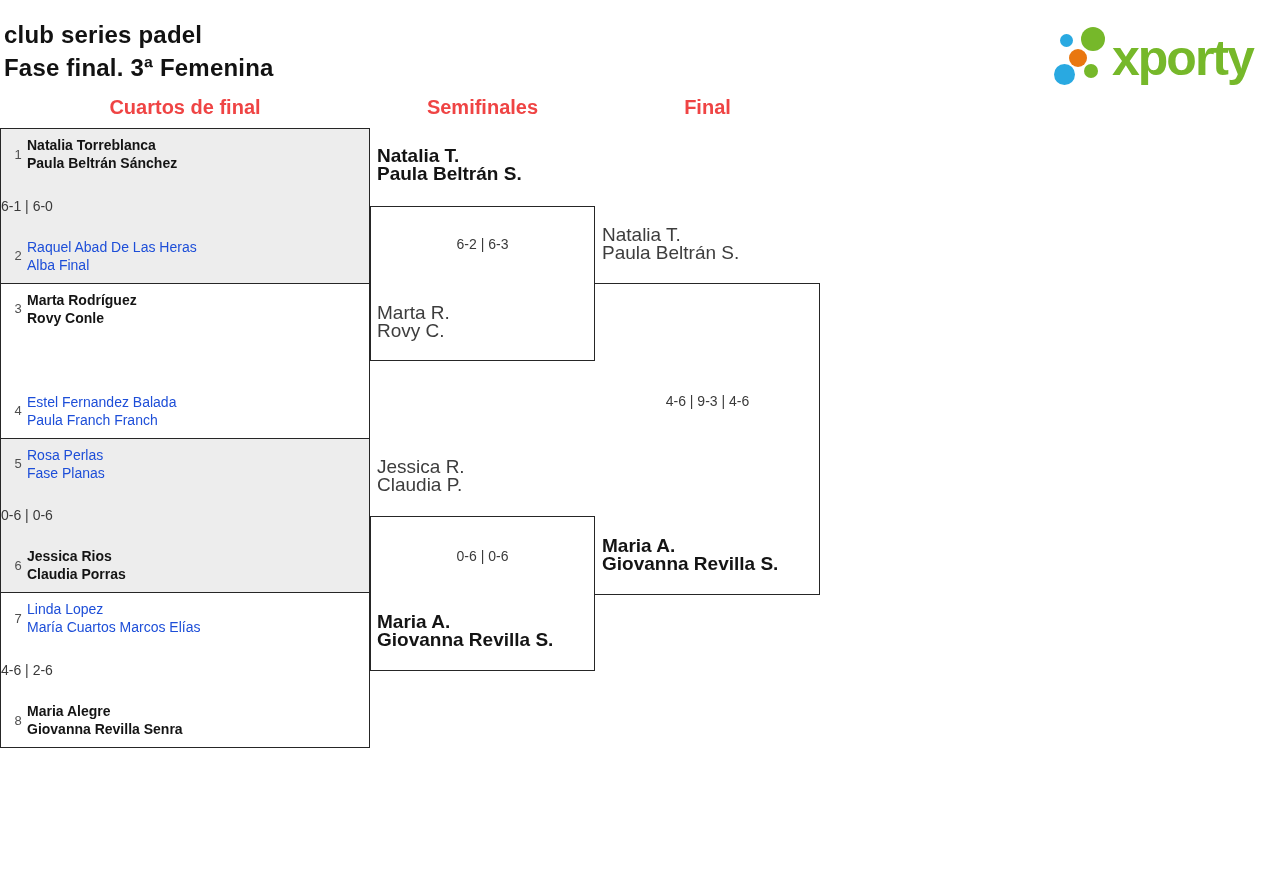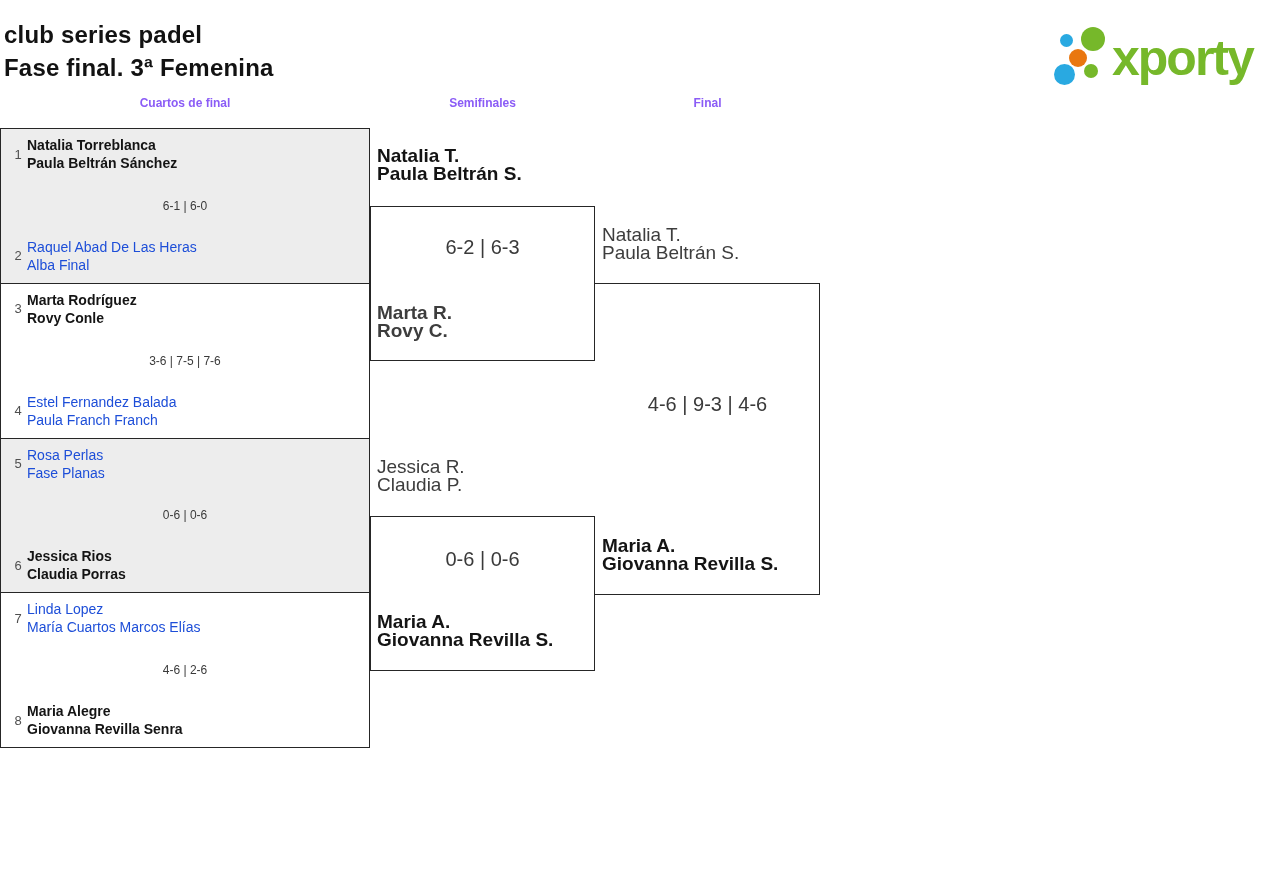--- a/index.html
+++ b/index.html
@@ -35,21 +35,21 @@
   .logo-text {
     position: absolute; left: 62px; top: 5px;
     font-size: 50px; font-weight: 700;
     letter-spacing: -2px;
     color: #76b82a;
   }
 
   
   .col-header {
     position: absolute; top: 96px;
-    font-size: 12px; font-weight: 700; color: #8b5cf6;
+    font-size: 20px; font-weight: 700; color: #ef4444;
     text-align: center;
   }
   .col-header.qf    { left: 0;     width: 370px; }
   .col-header.sf    { left: 370px; width: 225px; }
   .col-header.final { left: 595px; width: 225px; }
 
   
   .qf-wrap {
     position: absolute;
     left: 0; top: 128px;
@@ -73,44 +73,43 @@
     font-size: 13px;
     color: #4f4f4f;
     flex: 0 0 auto;
   }
   .names { font-size: 14px; line-height: 18px; color: #1d4ed8; }
   .winner .names, .names.winner { font-weight: 700; color: #141414; }
 
   .score {
     position: absolute;
     width: 100%; left: 0;
-    text-align: center;
-    font-size: 12px; color: #3a3a3a;
+    font-size: 14px; color: #3a3a3a;
     white-space: pre;
   }
   .qf-match .score { top: 50%; transform: translateY(-50%); }
 
   .match-box {
     position: absolute;
     background: #fff;
     border: 1.5px solid #262626;
   }
   .sf-box-1 { left: 370px; top: 206px; width: 225px; height: 155px; }
   .sf-box-2 { left: 370px; top: 516px; width: 225px; height: 155px; }
   .final-box {
     left: 595px; top: 283px; width: 225px; height: 312px;
     border-left: none; background: transparent;
   }
 
   .float-label { position: absolute; font-size: 19px; line-height: 18px; color: #3d3d3d; }
-  .float-score { position: absolute; width: 225px; text-align: center; font-size: 20px; color: #3a3a3a; }
+  .float-score { position: absolute; width: 225px; text-align: center; font-size: 14px; color: #3a3a3a; }
 
   .sf1-t1 { left: 377px; top: 147px; }
   .sf1-sc { left: 370px; top: 236px; }
-  .sf1-t2 { left: 377px; top: 304px; font-weight: bold; }
+  .sf1-t2 { left: 377px; top: 304px; }
   .sf2-t1 { left: 377px; top: 458px; }
   .sf2-sc { left: 370px; top: 548px; }
   .sf2-t2 { left: 377px; top: 613px; }
   .fin-t1 { left: 602px; top: 226px; }
   .fin-sc { left: 595px; top: 393px; }
   .fin-t2 { left: 602px; top: 537px; }
 </style>
 </head>
 <body>
 
@@ -155,21 +154,20 @@
     </div>
 
     <div class="qf-match">
       <div class="team-row top winner">
         <span class="seed">3</span>
         <span class="names">
           <div>Marta Rodríguez</div>
           <div>Rovy Conle</div>
         </span>
       </div>
-      <div class="score">3-6 | 7-5 | 7-6</div>
       <div class="team-row bottom">
         <span class="seed">4</span>
         <span class="names">
           <div>Estel Fernandez Balada</div>
           <div>Paula Franch Franch</div>
         </span>
       </div>
     </div>
 
     <div class="qf-match shaded">

